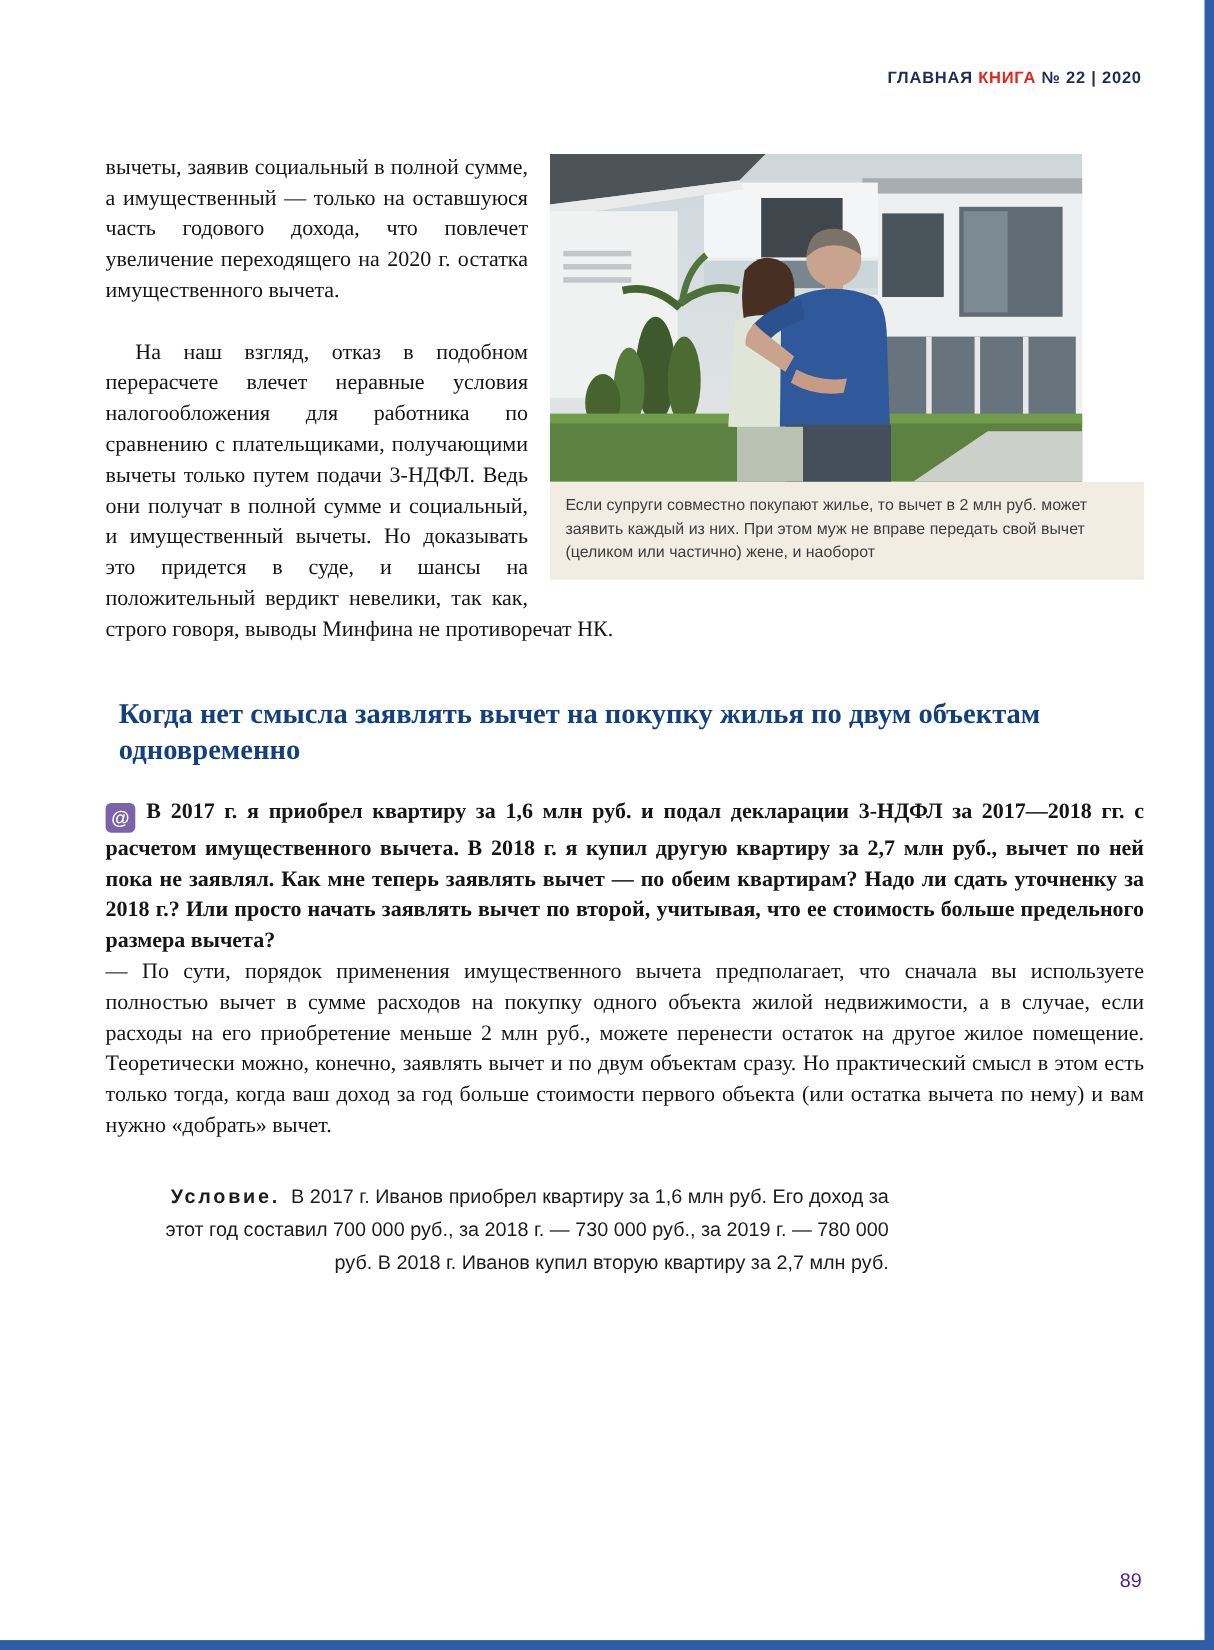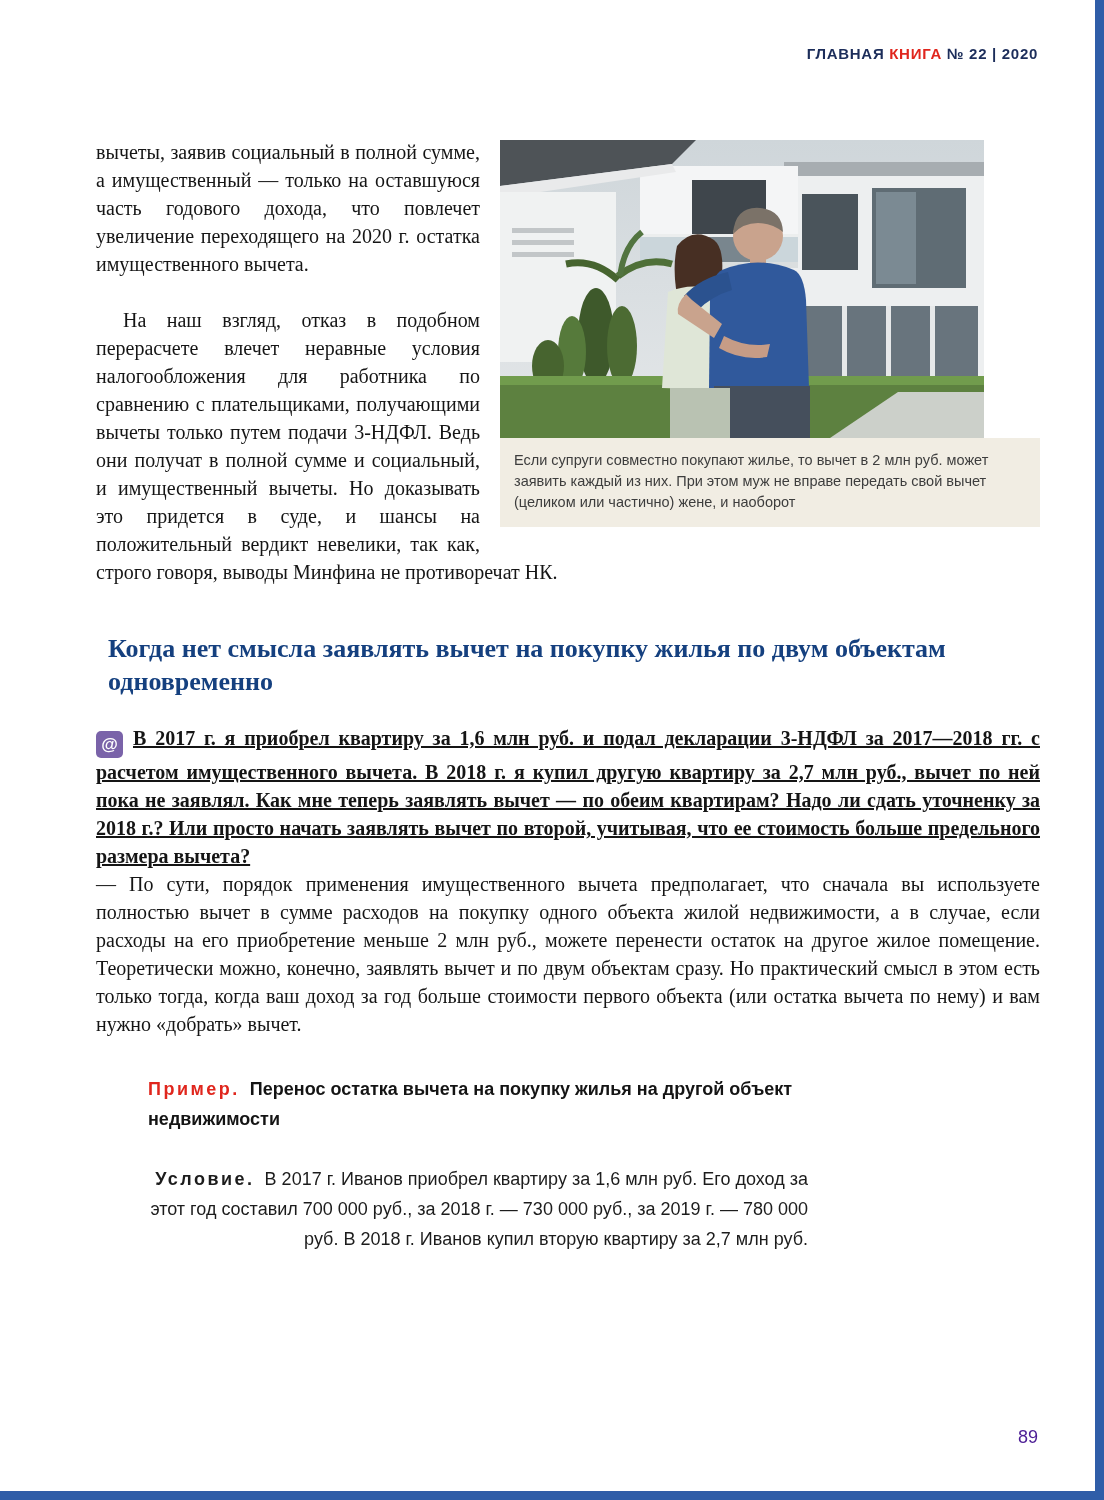--- a/index.html
+++ b/index.html
@@ -8,21 +8,21 @@
     position:relative;
     background:#ffffff;
     font-family:"Liberation Serif", serif;
     color:#151515;
     overflow:hidden;
   }
   .frame-right  { position:absolute; top:0; right:0; width:9px; height:1500px; background:#2f5da8; }
   .frame-bottom { position:absolute; left:0; bottom:0; width:1104px; height:9px; background:#2f5da8; }
 
   .header {
-    position:absolute; top:45px; right:66px;
+    position:absolute; top:62px; right:66px;
     font-family:"Liberation Sans", sans-serif;
     font-weight:700; font-size:15px; letter-spacing:0.7px;
     color:#1c2d5a; white-space:nowrap;padding-left:41px;
   }
   .header .red { color:#e0261d; }
 
   .content { position:absolute; left:96px; top:138px; width:944px; }
 
   .photo-block { float:right; width:540px; margin:2px 0 22px 20px; }
   .photo-frame svg { display:block; }
@@ -39,21 +39,21 @@
 
   h2.section {
     clear:both;
     font-family:"Liberation Serif", serif;
     font-weight:700; font-size:26px; line-height:33px;
     color:#15407f;
     margin:46px 0 26px 12px;
     text-align:left;
   }
 
-  .question { font-weight:700;text-decoration:underline; }
+  .question { font-weight:700; }
   .at-badge {
     display:inline-block; width:27px; height:27px;
     border-radius:5px; background:#7a63a9; color:#ffffff;
     font-family:"Liberation Sans", sans-serif;
     font-size:17px; font-weight:700; text-align:center; line-height:27px;
     margin-right:10px; vertical-align:-5px;
   }
 
   .example {
     margin:36px 0 0 52px; width:660px;
@@ -153,21 +153,19 @@
   <p class="body">вычеты, заявив социальный в полной сумме, а имущественный — только на оставшуюся часть годового дохода, что повлечет увеличение переходящего на 2020 г. остатка имущественного вычета.</p>
   <p class="body indent gap">На наш взгляд, отказ в подобном перерасчете влечет неравные условия налогообложения для работника по сравнению с плательщиками, получающими вычеты только путем подачи 3-НДФЛ. Ведь они получат в полной сумме и социальный, и имущественный вычеты. Но доказывать это придется в суде, и шансы на положительный вердикт невелики, так как, строго говоря, выводы Минфина не противоречат НК.</p>
 
   <h2 class="section">Когда нет смысла заявлять вычет на покупку жилья по двум объектам одновременно</h2>
 
   <p class="body question"><span class="at-badge">@</span><span>В 2017 г. я приобрел квартиру за 1,6 млн руб. и подал декларации 3-НДФЛ за 2017—2018 гг. с расчетом имущественного вычета. В 2018 г. я купил другую квартиру за 2,7 млн руб., вычет по ней пока не заявлял. Как мне теперь заявлять вычет — по обеим квартирам? Надо ли сдать уточненку за 2018 г.? Или просто начать заявлять вычет по второй, учитывая, что ее стоимость больше предельного размера вычета?</span></p>
 
   <p class="body">— По сути, порядок применения имущественного вычета предполагает, что сначала вы используете полностью вычет в сумме расходов на покупку одного объекта жилой недвижимости, а в случае, если расходы на его приобретение меньше 2 млн руб., можете перенести остаток на другое жилое помещение. Теоретически можно, конечно, заявлять вычет и по двум объектам сразу. Но практический смысл в этом есть только тогда, когда ваш доход за год больше стоимости первого объекта (или остатка вычета по нему) и вам нужно «добрать» вычет.</p>
 
   <div class="example">
-    <p><span class="label-red">Пример.</span>&nbsp;
-      <span class="title">Перенос остатка вычета на покупку жилья на другой объект недвижимости</span></p>
     <p class="cond"><span class="cond-label">Условие.</span>&nbsp;
       <span>В 2017 г. Иванов приобрел квартиру за 1,6 млн руб. Его доход за этот год составил 700 000 руб., за 2018 г. — 730 000 руб., за 2019 г. — 780 000 руб. В 2018 г. Иванов купил вторую квартиру за 2,7 млн руб.</span></p>
   </div>
 
 </div>
 
 <div class="page-number">89</div>
 
 </body></html>

